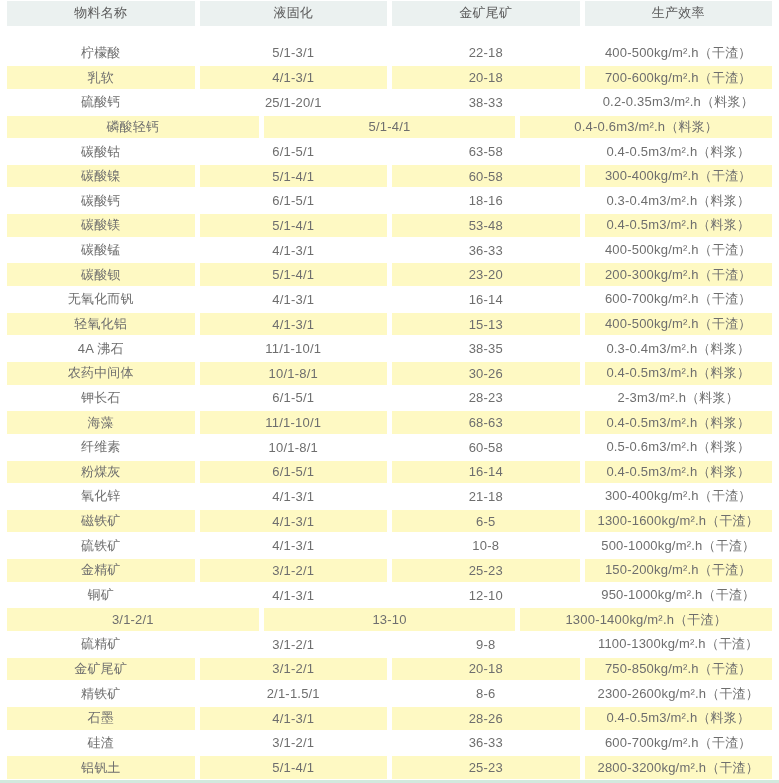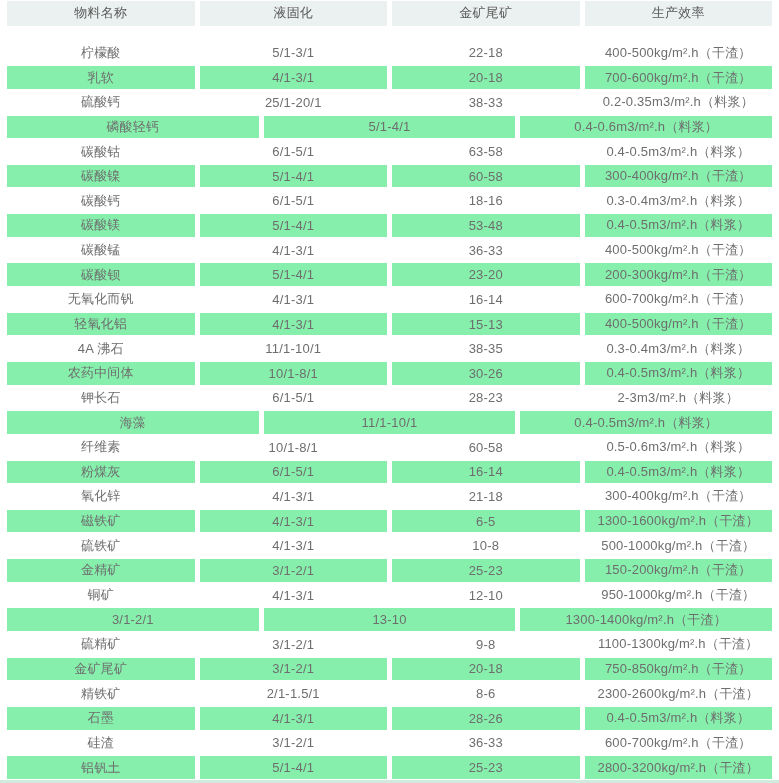--- a/index.html
+++ b/index.html
@@ -19,21 +19,21 @@
     padding:1px 7px;gap:5px;box-sizing:border-box;min-height:0;
   }
   .rows{flex:30;display:flex;flex-direction:column;min-height:0;}
   .rows .row{flex:1;}
   .cell{
     flex:1;display:flex;align-items:center;justify-content:center;
     font-size:13px;color:#6e6e6e;letter-spacing:0.2px;
     white-space:nowrap;overflow:hidden;
   }
   .header .cell{color:#5a5a5a;}
-  .tint .cell{background:#86efac;}
+  .tint .cell{background:#fef9c3;}
   .header{background:transparent;}
   .header .cell{background:#ebf1f0;}
 </style>
 </head>
 <body>
 
 <div class="table">
   <div class="row header">
     <div class="cell">物料名称</div>
     <div class="cell">液固化</div>
@@ -126,20 +126,21 @@
       </div>
       <div class="row plain">
         <div class="cell">钾长石</div>
         <div class="cell">6/1-5/1</div>
         <div class="cell">28-23</div>
         <div class="cell">2-3m3/m².h（料浆）</div>
       </div>
       <div class="row tint">
         <div class="cell">海藻</div>
         <div class="cell">11/1-10/1</div>
+        <div class="cell">68-63</div>
         <div class="cell">0.4-0.5m3/m².h（料浆）</div>
       </div>
       <div class="row plain">
         <div class="cell">纤维素</div>
         <div class="cell">10/1-8/1</div>
         <div class="cell">60-58</div>
         <div class="cell">0.5-0.6m3/m².h（料浆）</div>
       </div>
       <div class="row tint">
         <div class="cell">粉煤灰</div>

